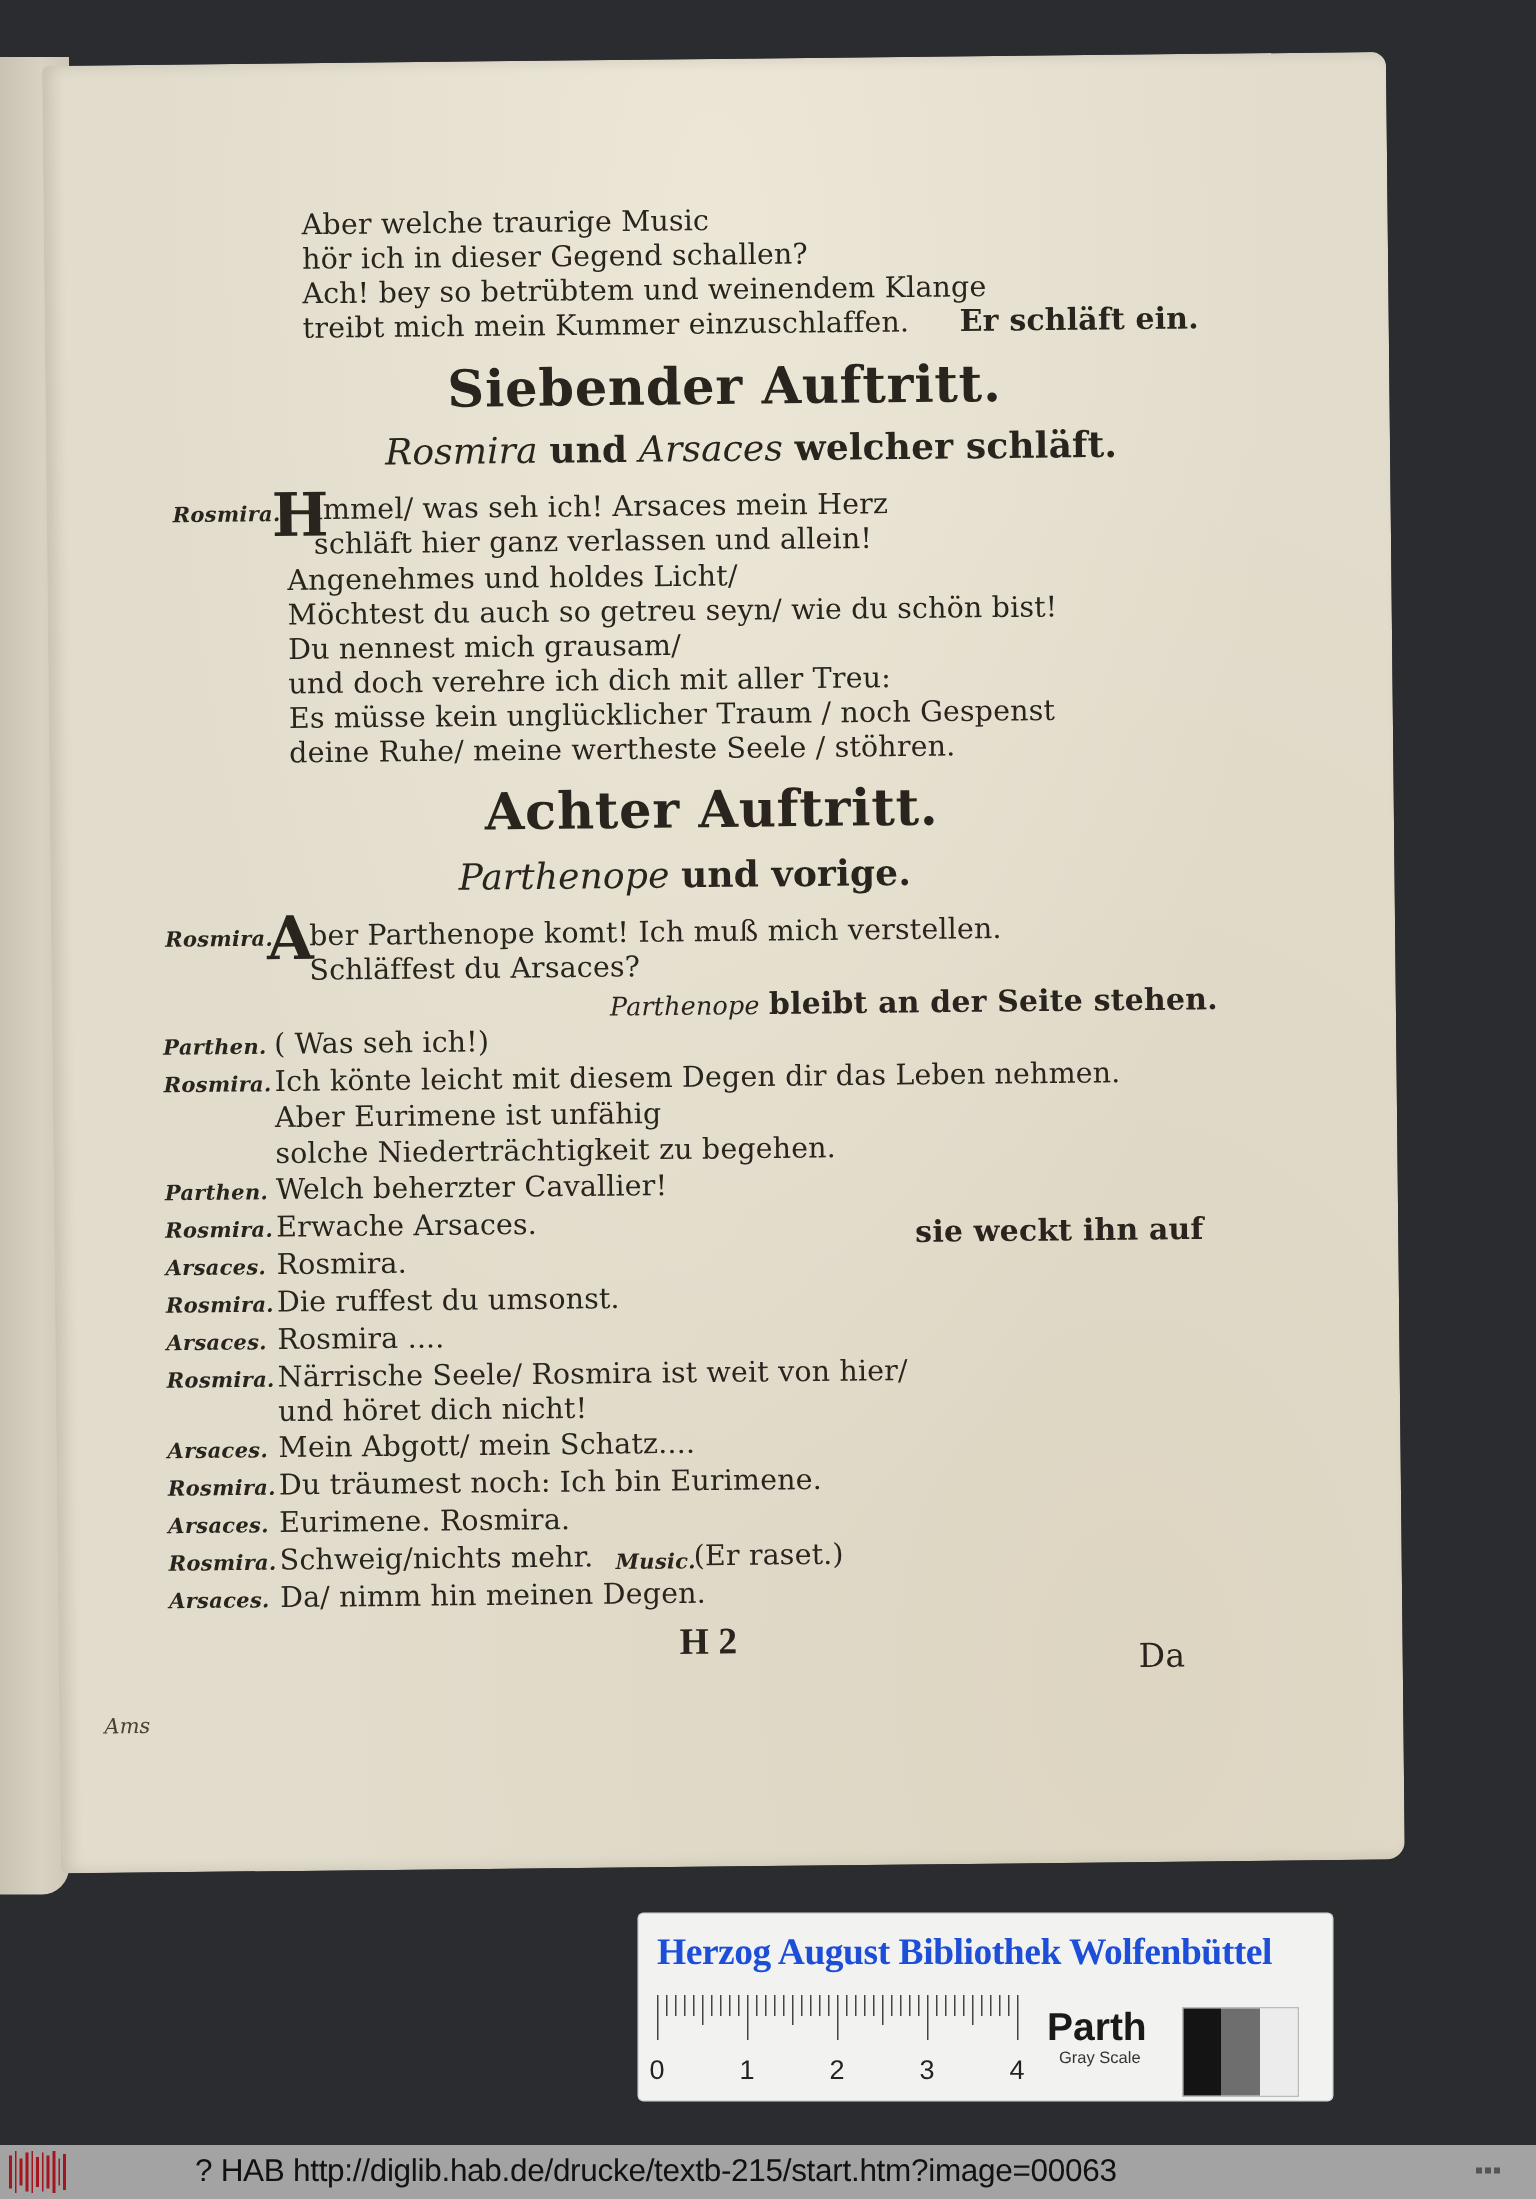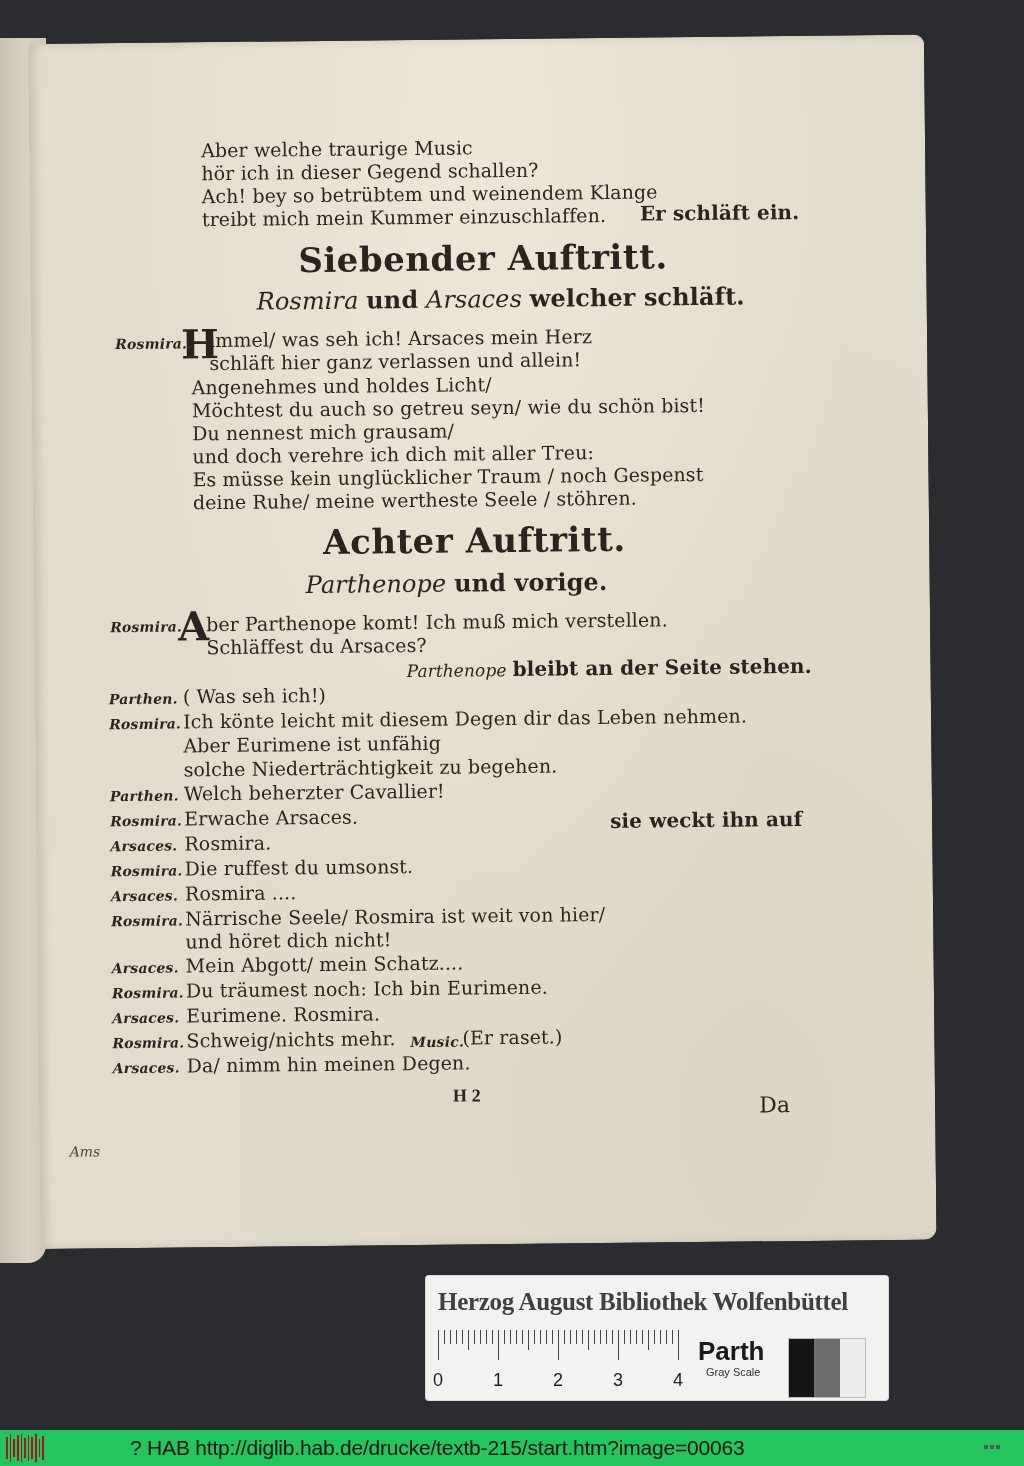--- a/index.html
+++ b/index.html
@@ -93,21 +93,21 @@
       font-weight: bold;
     }
     .dropcap {
       font-size: 40px;
       font-weight: bold;
       line-height: 36px;
       position: absolute;
     }
     .roman { font-family: "Liberation Serif", serif; }
     .sig {
-      font-size: 18px;
+      font-size: 25px;
       font-weight: bold;
     }
     .catch {
       font-size: 22px;
     }
 
     
     .hab-label {
       position: absolute;
       left: 426px;
@@ -118,21 +118,21 @@
       border-radius: 3px;
       box-shadow: 0 0 0 1px #d8d8d8;
     }
     .hab-title {
       position: absolute;
       left: 12px;
       top: 12px;
       font-family: "Liberation Serif", serif;
       font-weight: bold;
       font-size: 25px;
-      color: #404040;
+      color: #1d4ed8;
       white-space: nowrap;
       letter-spacing: -0.3px;
     }
     .ruler {
       position: absolute;
       left: 12px;
       top: 54px;
       width: 245px;
       height: 40px;
     }
@@ -178,21 +178,21 @@
     }
     .grayscale div { flex: 1; }
 
     
     .footer {
       position: absolute;
       left: 0;
       top: 1430px;
       width: 1024px;
       height: 36px;
-      background: #22c55e;
+      background: #a3a3a3;
     }
     .footer-logo {
       position: absolute;
       left: 6px;
       top: 4px;
       width: 38px;
       height: 28px;
       display: flex;
       gap: 2px;
       align-items: center;

